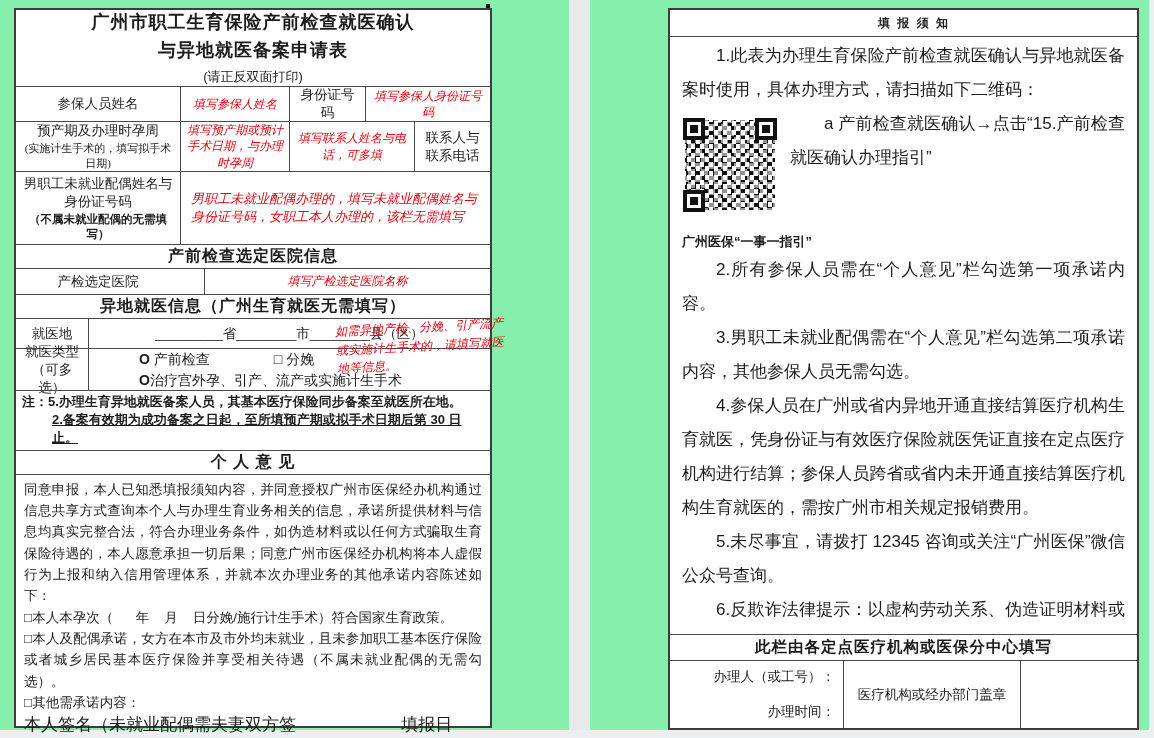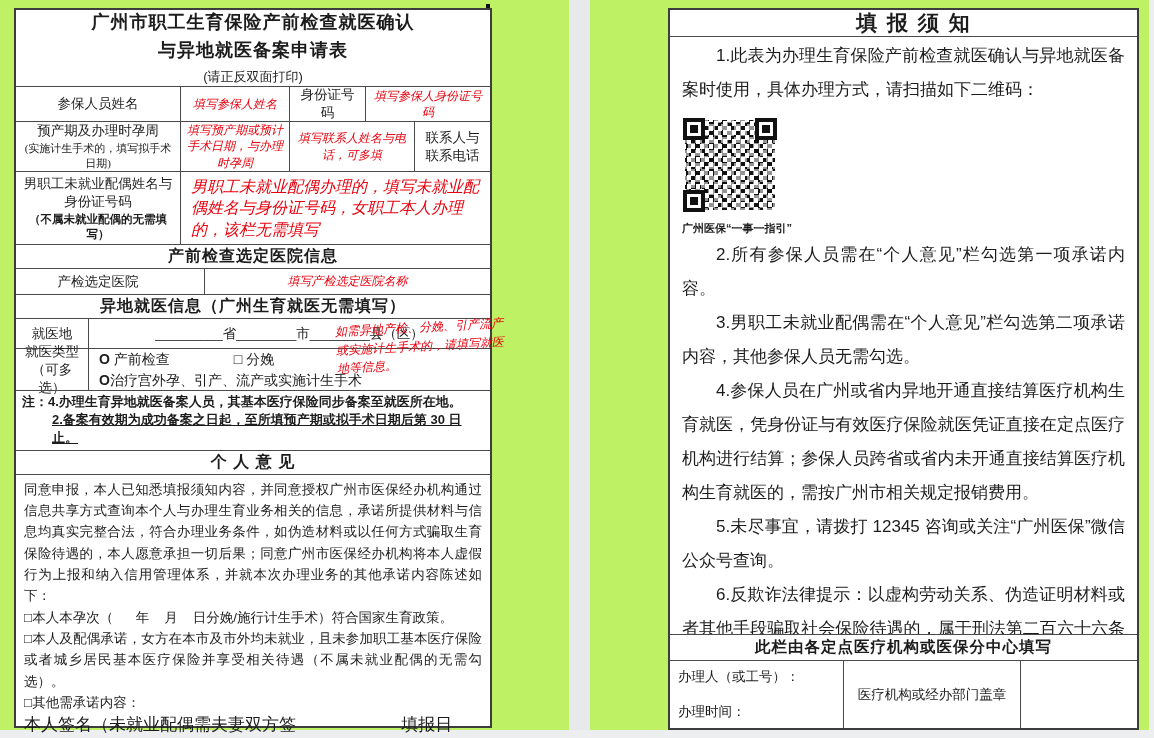--- a/index.html
+++ b/index.html
@@ -1,17 +1,17 @@
 <!DOCTYPE html>
 <html><head>
 <meta charset="utf-8">
 <style>
   * { margin:0; padding:0; box-sizing:border-box; }
   html,body { width:1154px; height:738px; background:#fbfbfb; font-family:"Liberation Sans","DejaVu Sans",sans-serif; color:#1c1c1c; }
-  .canvas { position:relative; width:1154px; height:738px; background:#bef264; overflow:hidden; }
+  .canvas { position:relative; width:1154px; height:738px; background:#86efac; overflow:hidden; }
   .gutter { position:absolute; background:#e7e9eb; }
   .gutter-mid { left:569px; top:0; width:21px; height:731px; }
   .gutter-bottom { left:0; top:730px; width:1154px; height:8px; background:#eceef0; }
   .gutter-right { left:1149px; top:0; width:5px; height:731px; background:#eceef0; }
 
   
   .page-left { position:absolute; left:14px; top:8px; width:478px; height:720px; border:2px solid #3d3d3d; background:#fff; display:flex; flex-direction:column; }
   .title-block { height:90px; display:flex; flex-direction:column; align-items:center; justify-content:center; gap:4px; }
   .doc-title { font-size:18px; font-weight:700; letter-spacing:1px; }
   .doc-subtitle { font-size:13px; margin-top:2px; }
@@ -24,49 +24,49 @@
   .hint { color:#e8000d; font-style:italic; font-size:12px; line-height:1.35; }
   .sec-hdr { height:24px; display:flex; align-items:center; justify-content:center; font-weight:700; font-size:16px; border-top:1px solid #4a4a4a; letter-spacing:1px; flex-shrink:0; }
   .note-row { border-top:1px solid #4a4a4a; padding:2px 6px; font-size:13px; font-weight:700; line-height:1.4; flex-shrink:0; }
   .note-l2 { padding-left:30px;text-decoration:underline; }
   .op-cell { border-top:1px solid #4a4a4a; flex:1; display:flex; flex-direction:column; padding:4px 8px 6px 8px; }
   .op-para { font-size:13.5px; line-height:1.58; text-align:justify; }
   .op-check { font-size:13.5px; line-height:1.58; text-align:justify; }
   .sig-row { margin-top:auto; display:flex; font-size:17px; padding-bottom:4px; }
   .sig-date { margin-left:70px; }
   .blankline { letter-spacing:0; }
-  .type-line { display:flex; gap:64px; font-size:14px; line-height:1.45; }
+  .type-line { display:flex; gap:64px; font-size:14px; line-height:1.45;margin-left:40px; }
   .type-line2 { gap:0; }
   .circle-mk { font-weight:800; font-size:14px; }
   .box-mk { font-size:14px; }
   .place-note { position:absolute; left:336px; top:318px; width:178px; color:#e8000d; font-style:italic; font-size:12px; line-height:1.55; transform:rotate(-3deg); z-index:5; }
   .cursor-mark { position:absolute; left:486px; top:4px; width:4px; height:23px; background:#111; }
 
   
   .page-right { position:absolute; left:668px; top:8px; width:471px; height:722px; border:2px solid #3d3d3d; background:#fff; display:flex; flex-direction:column; }
-  .rp-hdr { height:26px; display:flex; align-items:center; justify-content:center; font-weight:700; font-size:21px; letter-spacing:2px; flex-shrink:0;margin-left:21px; }
+  .rp-hdr { height:26px; display:flex; align-items:center; justify-content:center; font-weight:700; font-size:12px; letter-spacing:2px; flex-shrink:0;margin-left:21px; }
   .rp-body { flex:1; border-top:1px solid #4a4a4a; padding:2px 12px 0 12px; overflow:hidden; }
   .rp { font-size:17px; line-height:2.0; text-align:justify; text-indent:2em; }
   .qr-wrap { float:left; width:102px; margin:10px 6px 2px 0; }
   .qr-box { position:relative; width:96px; height:96px; background:
       conic-gradient(#111 25%, #fff 0 50%, #111 0 75%, #fff 0);
       background-size:9px 9px; outline:3px solid #fff; outline-offset:-3px; }
   .qr-box::after { content:""; position:absolute; inset:0; background:
       conic-gradient(#fff 25%, transparent 0 50%, #fff 0 75%, transparent 0);
       background-size:13px 13px; opacity:.55; }
   .finder { position:absolute; width:22px; height:22px; border:4px solid #111; background:#fff; z-index:2; }
   .finder::after { content:""; position:absolute; left:3px; top:3px; width:8px; height:8px; background:#111; }
   .f-tl { left:1px; top:1px; } .f-tr { right:1px; top:1px; } .f-bl { left:1px; bottom:1px; }
-  .qr-caption { font-size:11px; font-weight:700; margin-top:8px; white-space:nowrap; }
+  .qr-caption { font-size:13px; font-weight:700; margin-top:20px; white-space:nowrap; }
   .clear { clear:both; }
   .rp-foot-hdr { height:26px; border-top:1px solid #4a4a4a; display:flex; align-items:center; justify-content:center; font-weight:700; font-size:15.5px; letter-spacing:1px; flex-shrink:0; }
   .rp-bottom { height:68px; border-top:1px solid #4a4a4a; display:flex; flex-shrink:0; }
   .rb-cell { border-left:1px solid #4a4a4a; }
   .rb-cell:first-child { border-left:none; }
-  .rb-c1 { width:173px; padding:7px 8px; display:flex; flex-direction:column; justify-content:space-between; font-size:13.5px; }
+  .rb-c1 { width:173px; padding:7px 8px; display:flex; flex-direction:column; justify-content:space-between; font-size:13.5px;align-items:flex-end; }
   .rb-c2 { width:177px; display:flex; align-items:center; justify-content:center; font-size:13.5px; text-align:center; }
   .rb-c3 { flex:1; }
 </style>
 </head>
 <body>
 
 <div class="canvas">
   <div class="gutter gutter-mid"></div>
   <div class="gutter gutter-bottom"></div>
   <div class="gutter gutter-right"></div>
@@ -109,21 +109,21 @@
           <span class="lbl">联系人与联系电话</span>
         </div>
     </div>
 
     <div class="lrow" style="height:73px;">
       <div class="lc" style="width:164px;">
         <span class="lbl">男职工未就业配偶姓名与身份证号码</span>
         <span class="sublbl-b">（不属未就业配偶的无需填写）</span>
       </div>
       <div class="lc" style="flex:1; align-items:flex-start; text-align:left; padding:4px 10px;">
-        <span class="hint" style="font-size:16px;">男职工未就业配偶办理的，填写未就业配偶姓名与身份证号码，女职工本人办理的，该栏无需填写</span>
+        <span class="hint" style="font-size:13px;">男职工未就业配偶办理的，填写未就业配偶姓名与身份证号码，女职工本人办理的，该栏无需填写</span>
       </div>
     </div>
 
     <div class="sec-hdr">产前检查选定医院信息</div>
 
     <div class="lrow" style="height:26px;">
       <div class="lc" style="width:164px;">
           <span class="lbl">产检选定医院</span>
         </div>
       <div class="lc" style="flex:1;margin-left:24px;">
@@ -152,21 +152,21 @@
           <span><span class="circle-mk">O</span> <span>产前检查</span></span>
           <span><span class="box-mk">□</span> <span>分娩</span></span>
         </div>
         <div class="type-line type-line2">
           <span><span class="circle-mk">O</span><span>治疗宫外孕、引产、流产或实施计生手术</span></span>
         </div>
       </div>
     </div>
 
     <div class="note-row">
-      <div>注：4.办理生育异地就医备案人员，其基本医疗保险同步备案至就医所在地。</div>
+      <div>注：5.办理生育异地就医备案人员，其基本医疗保险同步备案至就医所在地。</div>
       <div class="note-l2">2.备案有效期为成功备案之日起，至所填预产期或拟手术日期后第 30 日止。</div>
     </div>
 
     <div class="sec-hdr">个 人 意 见</div>
 
     <div class="op-cell">
       <p class="op-para">同意申报，本人已知悉填报须知内容，并同意授权广州市医保经办机构通过信息共享方式查询本个人与办理生育业务相关的信息，承诺所提供材料与信息均真实完整合法，符合办理业务条件，如伪造材料或以任何方式骗取生育保险待遇的，本人愿意承担一切后果；同意广州市医保经办机构将本人虚假行为上报和纳入信用管理体系，并就本次办理业务的其他承诺内容陈述如下：</p>
       <div class="op-check">□本人本孕次（&nbsp;&nbsp;&nbsp;&nbsp;&nbsp;&nbsp;年&nbsp;&nbsp;&nbsp;&nbsp;月&nbsp;&nbsp;&nbsp;&nbsp;日分娩/施行计生手术）符合国家生育政策。</div>
       <div class="op-check">□本人及配偶承诺，女方在本市及市外均未就业，且未参加职工基本医疗保险或者城乡居民基本医疗保险并享受相关待遇（不属未就业配偶的无需勾选）。</div>
       <div class="op-check">□其他需承诺内容：</div>
@@ -187,20 +187,21 @@
 
       <div class="qr-wrap">
         <div class="qr-box">
           <div class="finder f-tl"></div>
           <div class="finder f-tr"></div>
           <div class="finder f-bl"></div>
         </div>
         <div class="qr-caption">广州医保“一事一指引”</div>
       </div>
 
+      <p class="rp">a 产前检查就医确认→点击“15.产前检查就医确认办理指引”</p>
       <div class="clear"></div>
 
       <p class="rp">2.所有参保人员需在“个人意见”栏勾选第一项承诺内容。</p>
       <p class="rp">3.男职工未就业配偶需在“个人意见”栏勾选第二项承诺内容，其他参保人员无需勾选。</p>
       <p class="rp">4.参保人员在广州或省内异地开通直接结算医疗机构生育就医，凭身份证与有效医疗保险就医凭证直接在定点医疗机构进行结算；参保人员跨省或省内未开通直接结算医疗机构生育就医的，需按广州市相关规定报销费用。</p>
       <p class="rp">5.未尽事宜，请拨打 12345 咨询或关注“广州医保”微信公众号查询。</p>
       <p class="rp">6.反欺诈法律提示：以虚构劳动关系、伪造证明材料或者其他手段骗取社会保险待遇的，属于刑法第二百六十六条规定的诈骗公私财物的行为，将依法追究刑事责任。</p>
     </div>
 
     <div class="rp-foot-hdr">此栏由各定点医疗机构或医保分中心填写</div>

